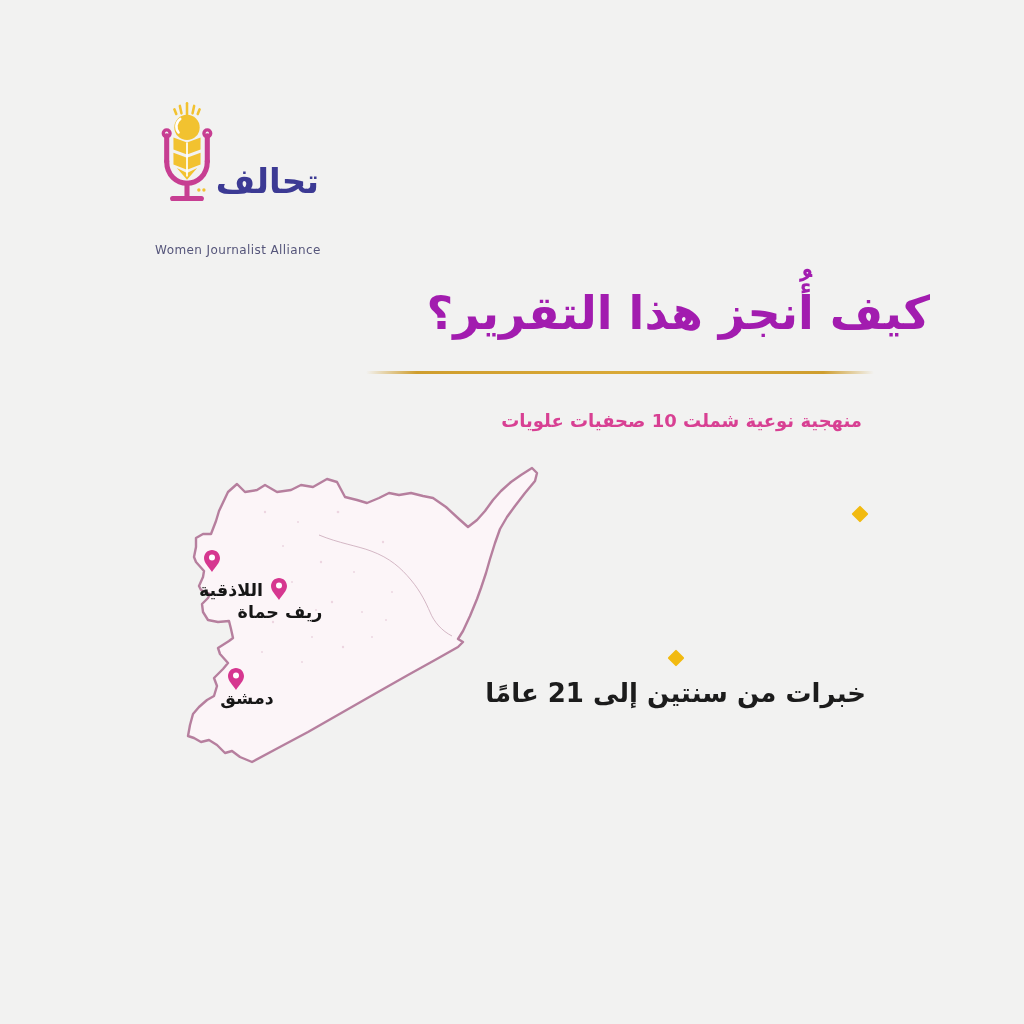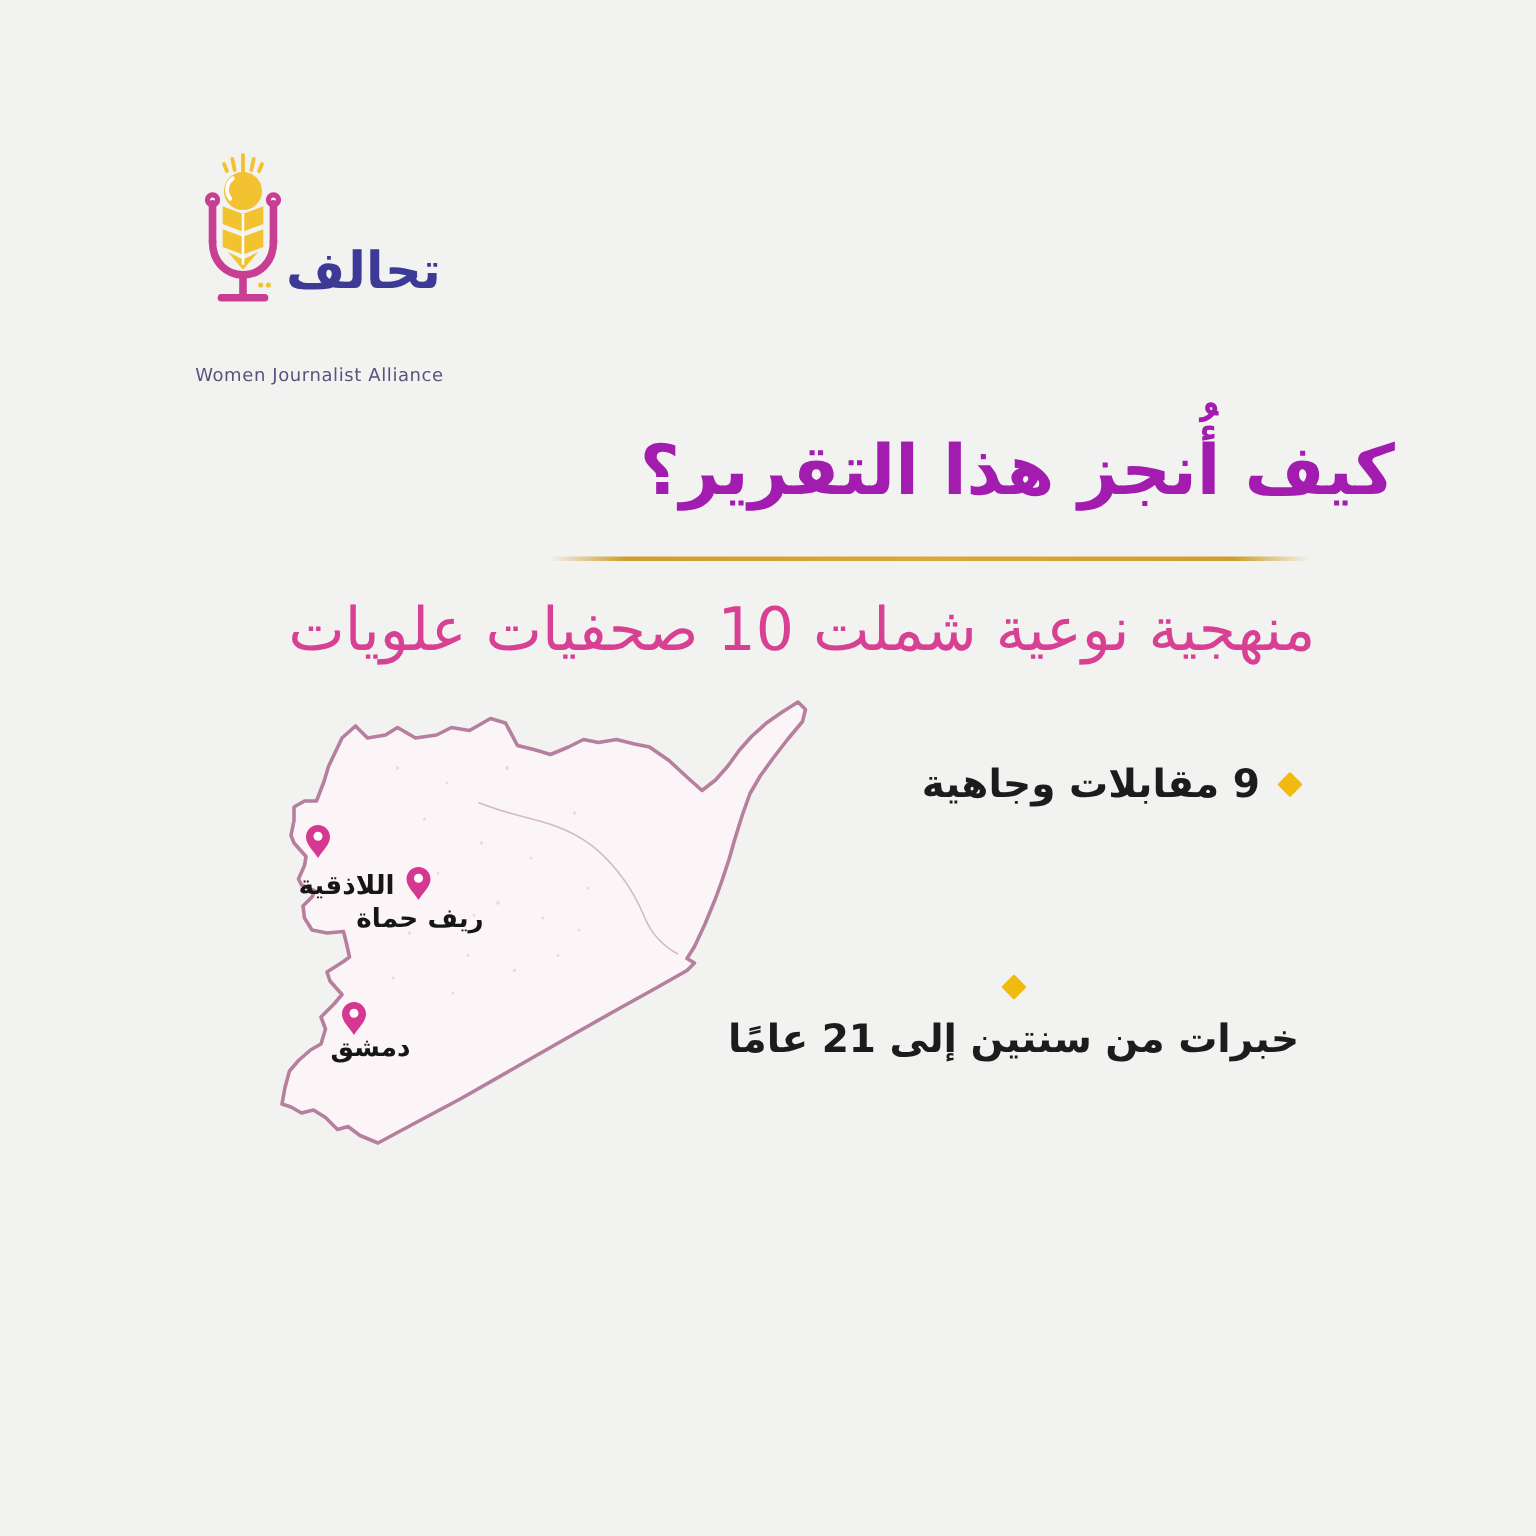--- a/index.html
+++ b/index.html
@@ -6,41 +6,41 @@
   body{
     width:1024px;height:1024px;
     background:#f2f2f1;
     font-family:"DejaVu Sans", sans-serif;
     position:relative;
     overflow:hidden;
   }
   .canvas{position:absolute;inset:0;}
 
   
-  .logo{position:absolute;left:132px;top:100px;width:162px;height:162px;}
+  .logo{position:absolute;left:157px;top:100px;width:162px;height:162px;}
   .logo-icon{position:absolute;left:2px;top:2px;width:56px;height:110px;}
   .logo-ar{position:absolute;right:0;color:#3c3a94;font-weight:bold;line-height:1;white-space:nowrap;}
   .logo-ar1{top:64px;font-size:34px;}
   .logo-ar2{top:102px;font-size:34px;}
   .logo-en{position:absolute;left:-6px;right:-6px;top:143px;text-align:center;
     color:#55557a;font-size:12px;letter-spacing:.4px;white-space:nowrap;}
 
   
   .title{
     position:absolute;right:94px;top:282px;margin:0;
     color:#a21caf;font-size:46px;font-weight:bold;line-height:1.35;
     white-space:nowrap;
   }
   .divider{
     position:absolute;right:150px;top:371px;width:508px;height:3px;border-radius:2px;
     background:linear-gradient(to right, rgba(207,158,46,0), #cf9e2e 10%, #d9a937 50%, #cf9e2e 90%, rgba(207,158,46,0));
   }
   .subtitle{
-    position:absolute;right:147px;top:394px;margin:0;
-    color:#d84093;font-size:40px;font-weight:normal;line-height:1.3;
+    position:absolute;right:147px;top:394px;margin:15px;
+    color:#d84093;font-size:18px;font-weight:bold;line-height:1.3;
     white-space:nowrap;
   }
 
   
   .map{position:absolute;left:140px;top:450px;width:430px;height:340px;}
   .map .country{fill:#fcf5f8;stroke:#b67f9e;stroke-width:2.4;stroke-linejoin:round;}
   .map .river{fill:none;stroke:#c9a8b8;stroke-width:1;opacity:.8;}
   .map .speck{fill:#c990ad;opacity:.3;}
   .map text{font-family:"DejaVu Sans", sans-serif;font-size:17.5px;font-weight:bold;fill:#161616;}
 
@@ -185,21 +185,20 @@
     </g>
 
     <text x="91" y="146" text-anchor="middle">اللاذقية</text>
     <text x="140" y="168" text-anchor="middle">ريف حماة</text>
     <text x="107" y="254" text-anchor="middle">دمشق</text>
   </svg>
 
   <ul class="bullets">
     <li class="bullet bullet-1">
       <span class="diamond"></span>
-      <span>9 مقابلات وجاهية</span>
     </li>
     <li class="bullet bullet-3">
       <span class="diamond"></span>
       <span>خبرات من سنتين إلى 21 عامًا</span>
     </li>
   </ul>
 
 
 </div>
 

